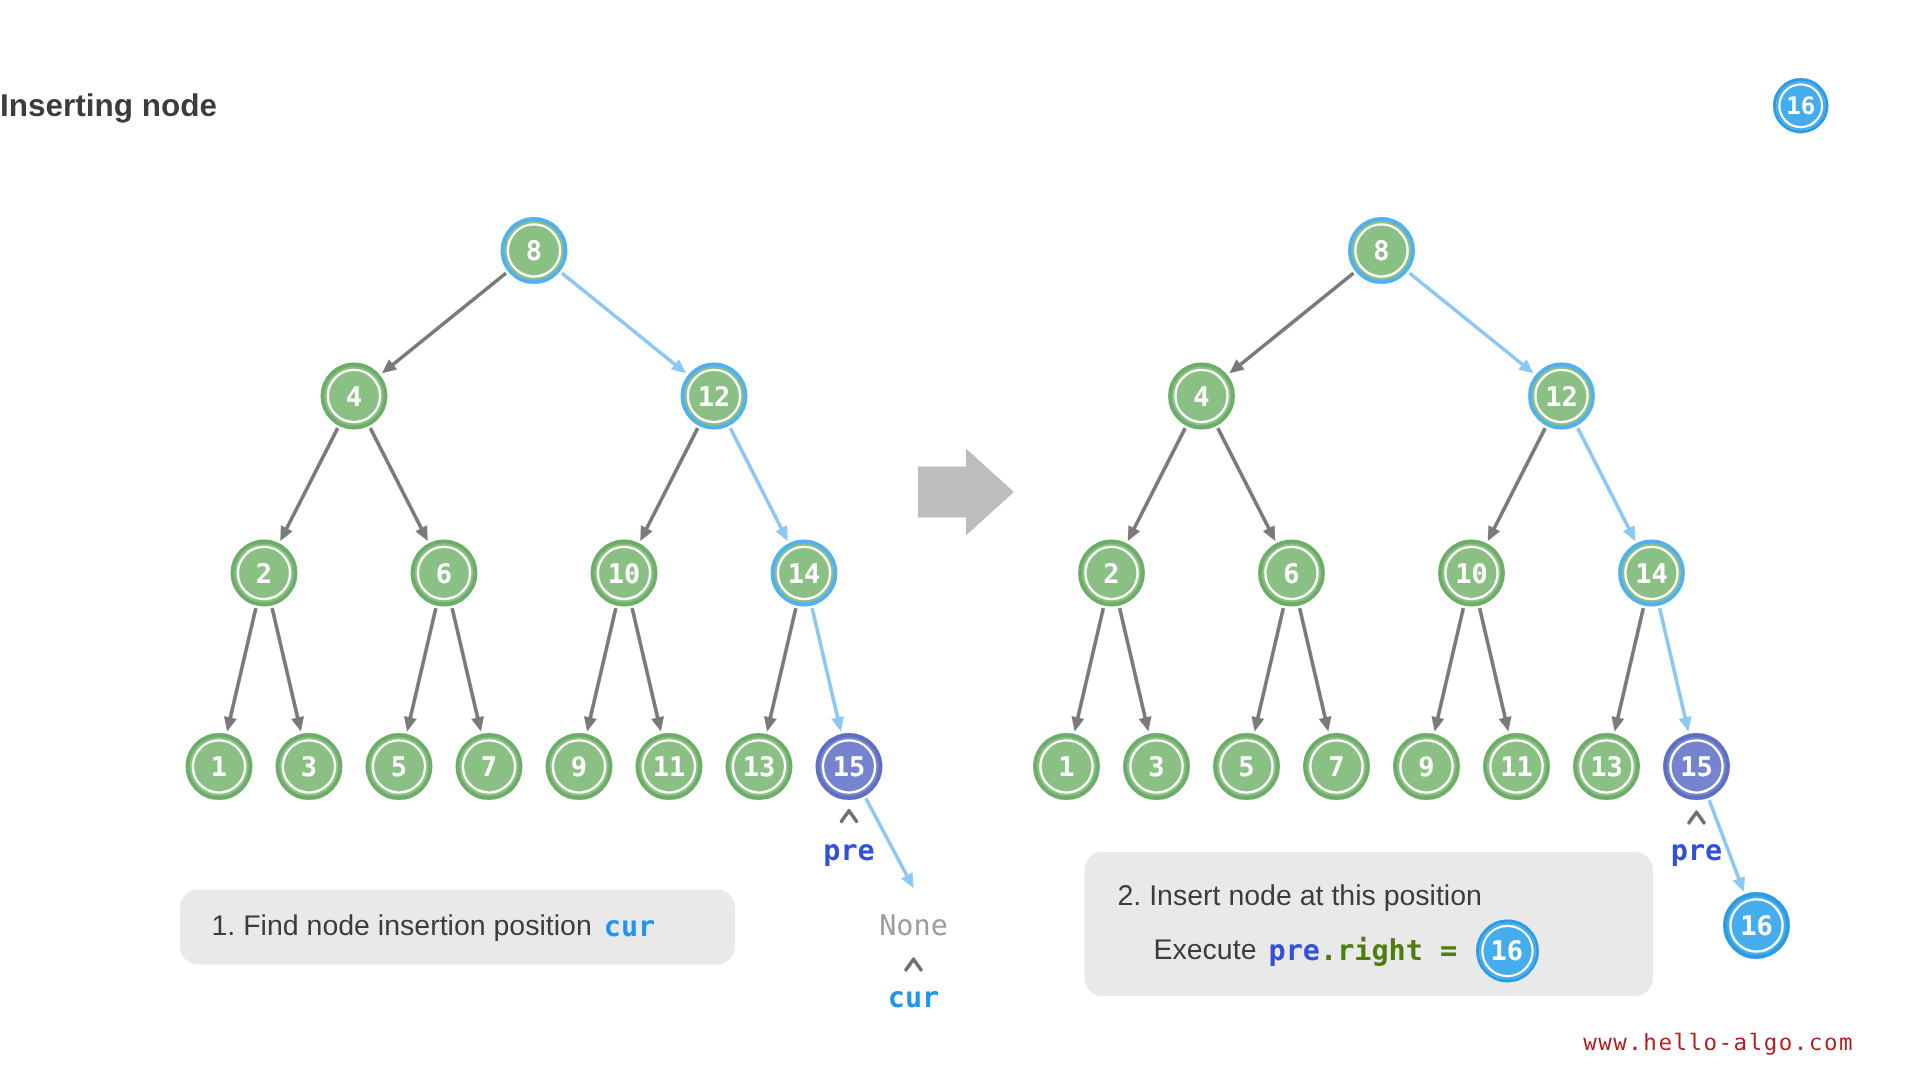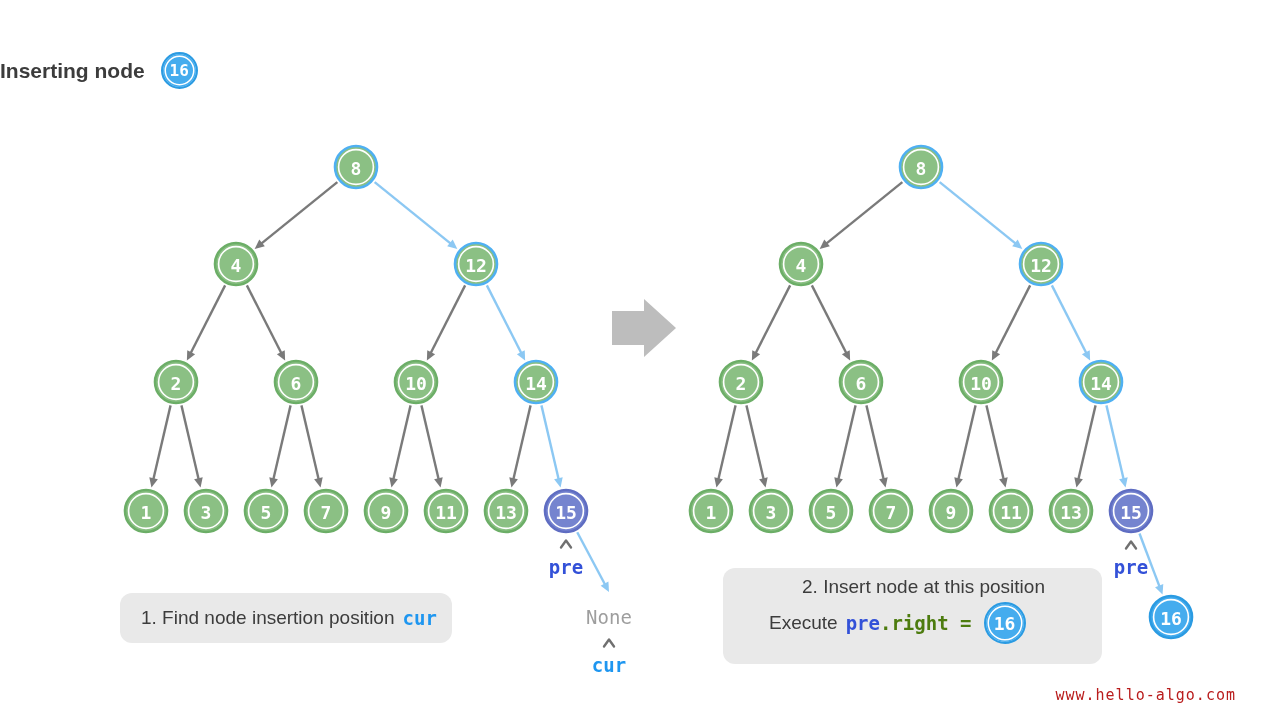--- a/index.html
+++ b/index.html
@@ -1,33 +1,33 @@
 <!DOCTYPE html>
 <html><head>
 <meta charset="utf-8">
 <style>
   html,body{margin:0;padding:0;background:#ffffff;}
   body{width:1280px;height:720px;overflow:hidden;font-family:"Liberation Sans",sans-serif;}
   .stage{position:relative;width:1280px;height:720px;background:#ffffff;}
   #diagram-svg{position:absolute;left:0;top:0;width:1280px;height:720px;}
 
-  .title{position:absolute;top:52px;left:0;right:61px;display:flex;justify-content:flex-start;
+  .title{position:absolute;top:52px;left:0;right:61px;display:flex;justify-content:space-between;
          align-items:center;gap:16px;font-size:21px;font-weight:bold;color:#3C3C3C;}
 
   .node-badge{display:inline-flex;align-items:center;justify-content:center;border-radius:50%;
               color:#ffffff;font-family:"DejaVu Sans Mono",monospace;font-weight:bold;
               background:#45ACEE;border:2.5px solid #2B9BE2;
               box-shadow:inset 0 0 0 1.5px #45ACEE, inset 0 0 0 3px #ffffff;}
   .badge-title{width:33px;height:33px;font-size:16px;}
   .badge-cap{width:38px;height:38px;font-size:18px;margin-left:12px;}
 
   .caption{position:absolute;background:#E9E9E9;border-radius:12px;color:#3C3C3C;font-size:19px;}
-  .caption1{left:120px;top:593px;width:332px;height:50px;display:flex;align-items:center;
+  .caption1{left:120px;top:593px;width:370px;height:50px;display:flex;align-items:center;
             padding-left:21px;box-sizing:border-box;}
-  .caption2{left:723px;top:568px;width:379px;height:96px;box-sizing:border-box;padding:8px 0 0 22px;text-align:center;}
+  .caption2{left:723px;top:568px;width:379px;height:96px;box-sizing:border-box;padding:19px 0 0 22px;}
   .cap-line2{margin-top:4px;padding-left:24px;display:flex;align-items:center;}
 
   .code{font-family:"DejaVu Sans Mono",monospace;font-weight:bold;}
   .code-cur{color:#1E96F0;margin-left:8px;}
   .code-pre{color:#3351D8;margin-left:8px;}
   .code-gray{color:#4d7c0f;}
 
   .watermark{position:absolute;right:44px;bottom:16px;font-family:"DejaVu Sans Mono",monospace;
              font-size:15px;color:#b91c1c;letter-spacing:1px;}
 </style>

